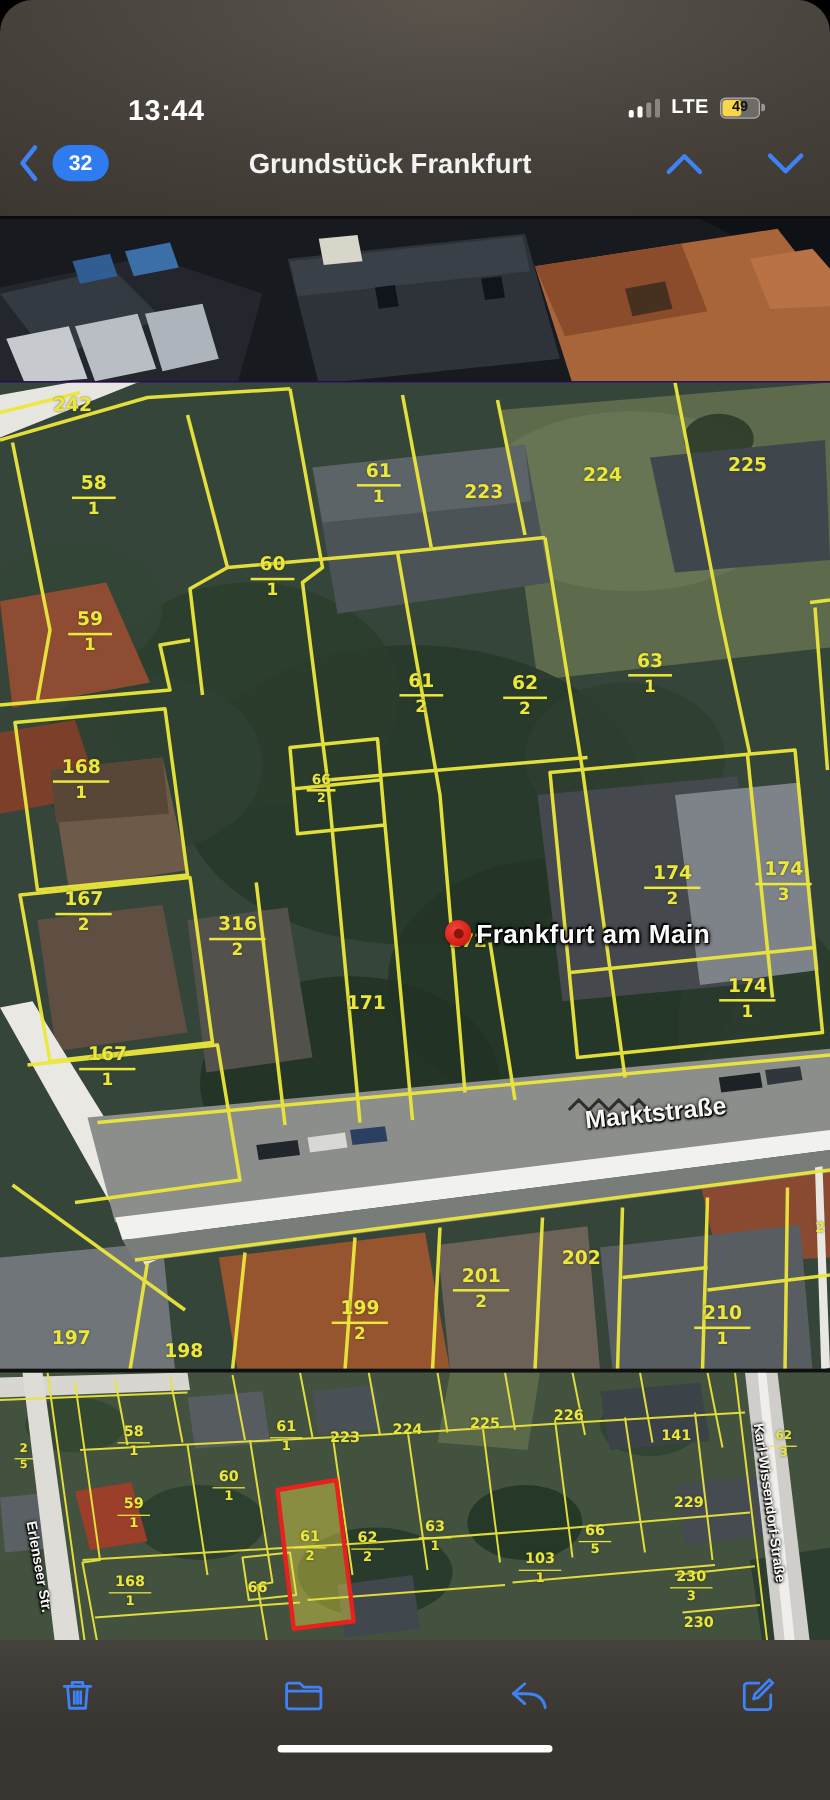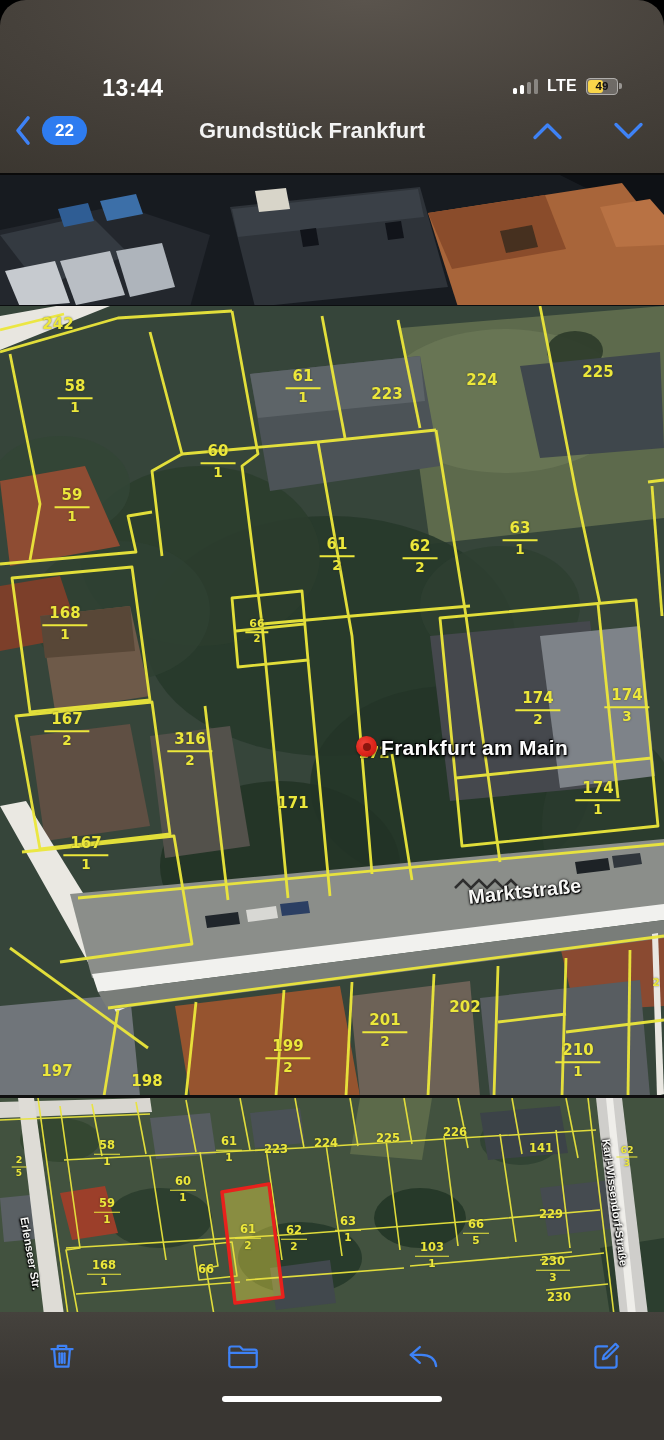--- a/index.html
+++ b/index.html
@@ -5,21 +5,21 @@
   html,body{margin:0;padding:0;background:#000;}
   .phone{position:relative;width:664px;height:1440px;background:#000;overflow:hidden;
          border-radius:26px 26px 0 0;font-family:"Liberation Sans",sans-serif;}
 
   
   .topchrome{position:absolute;left:0;top:0;width:664px;height:173px;
     background:radial-gradient(120% 160% at 55% 0%, #5a544d 0%, #46413b 45%, #343029 100%);}
   .statusbar{position:absolute;left:0;top:22px;width:664px;height:44px;margin-top:45px;}
   .time{position:absolute;left:88px;top:8px;width:90px;text-align:center;color:#fff;
         font-size:23px;font-weight:bold;letter-spacing:.5px;}
-  .status-right{position:absolute;right:46px;top:10px;display:flex;align-items:center;gap:9px;justify-content:center;}
+  .status-right{position:absolute;right:56px;top:10px;display:flex;align-items:center;gap:9px;justify-content:center;}
   .signal{display:flex;align-items:flex-end;gap:2.5px;height:16px;}
   .signal i{display:block;width:4.5px;border-radius:1.5px;background:#fff;}
   .signal i.b1{height:6px}.signal i.b2{height:9px}
   .signal i.b3{height:12px;background:rgba(255,255,255,.4)}
   .signal i.b4{height:15px;background:rgba(255,255,255,.35)}
   .lte{color:#fff;font-size:16px;font-weight:bold;letter-spacing:.3px;}
   .battery{position:relative;width:30px;height:15px;border:1.5px solid rgba(255,255,255,.45);
            border-radius:4.5px;background:rgba(255,255,255,.22);}
   .batt-fill{position:absolute;left:1px;top:1px;bottom:1px;width:49%;background:#f9d64a;border-radius:3px;}
   .batt-num{position:absolute;left:0;top:0;width:100%;height:100%;display:flex;align-items:center;
@@ -105,21 +105,21 @@
           <span class="batt-num">49</span>
           <span class="batt-nub"></span>
         </span>
       </div>
     </div>
     <div class="navbar">
       <div class="nav-left">
         <svg class="chev" width="22" height="33" viewBox="0 0 18 33">
           <polyline points="14,4 4,16.5 14,29" fill="none" stroke="#3e82f6" stroke-width="3.6" stroke-linecap="round" stroke-linejoin="round"></polyline>
         </svg>
-        <span class="badge">22</span>
+        <span class="badge">32</span>
       </div>
       <div class="nav-title">Grundstück Frankfurt</div>
       <div class="nav-right">
         <svg class="chev" width="35" height="26" viewBox="0 0 35 26">
           <polyline points="5,19.5 17.5,7 30,19.5" fill="none" stroke="#3e82f6" stroke-width="3.4" stroke-linecap="round" stroke-linejoin="round"></polyline>
         </svg>
         <svg class="chev" width="35" height="26" viewBox="0 0 35 26">
           <polyline points="5,6.5 17.5,19 30,6.5" fill="none" stroke="#3e82f6" stroke-width="3.4" stroke-linecap="round" stroke-linejoin="round"></polyline>
         </svg>
       </div>
@@ -490,21 +490,21 @@
         <span class="plabel" style="left: 476px; top: 134px;">
           <span class="pnum">66</span>
           <span class="pbar"></span>
           <span class="pden">5</span>
         </span>
         <span class="plabel" style="left: 432px; top: 157px;">
           <span class="pnum">103</span>
           <span class="pbar"></span>
           <span class="pden">1</span>
         </span>
-        <span class="plabel" style="left: 551px; top: 117px; justify-content: flex-end;">
+        <span class="plabel" style="left: 551px; top: 104px; justify-content: flex-end;">
           <span class="pnum">229</span>
         </span>
         <span class="plabel" style="left: 553px; top: 171px;">
           <span class="pnum">230</span>
           <span class="pbar"></span>
           <span class="pden">3</span>
         </span>
         <span class="plabel" style="left: 559px; top: 200px;">
           <span class="pnum">230</span>
         </span>

